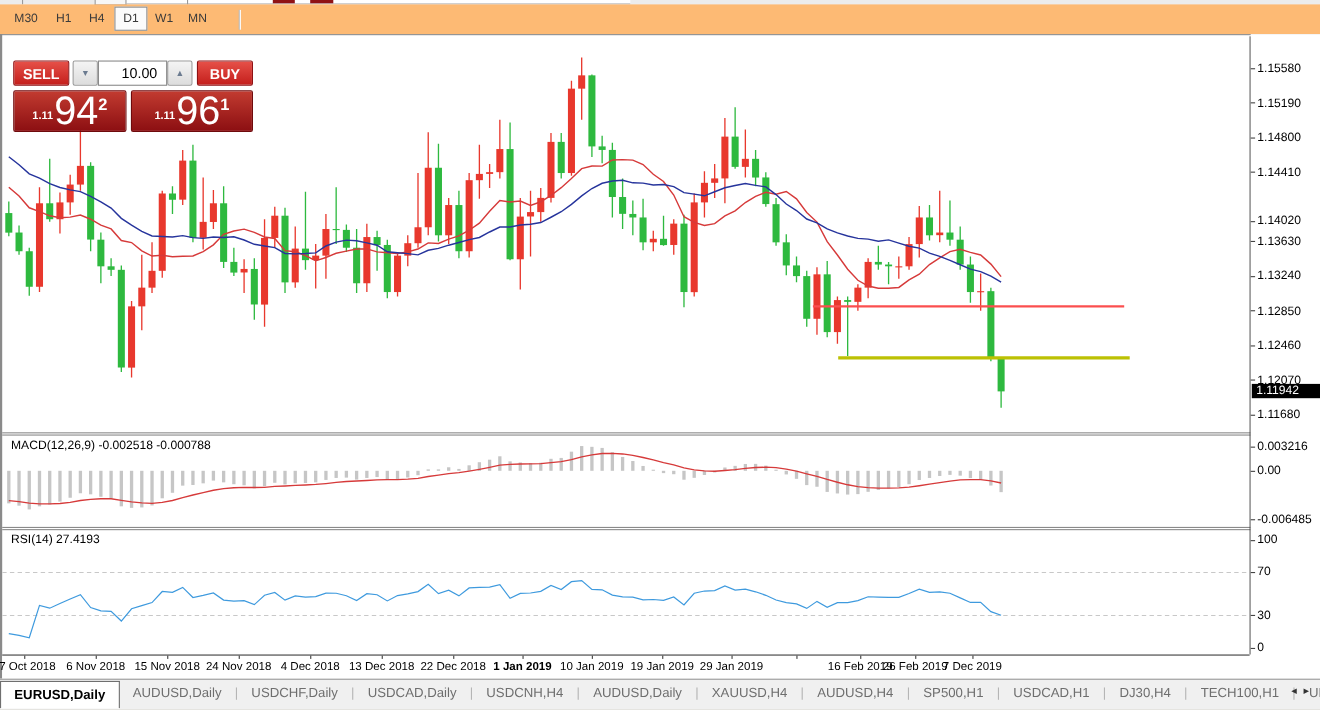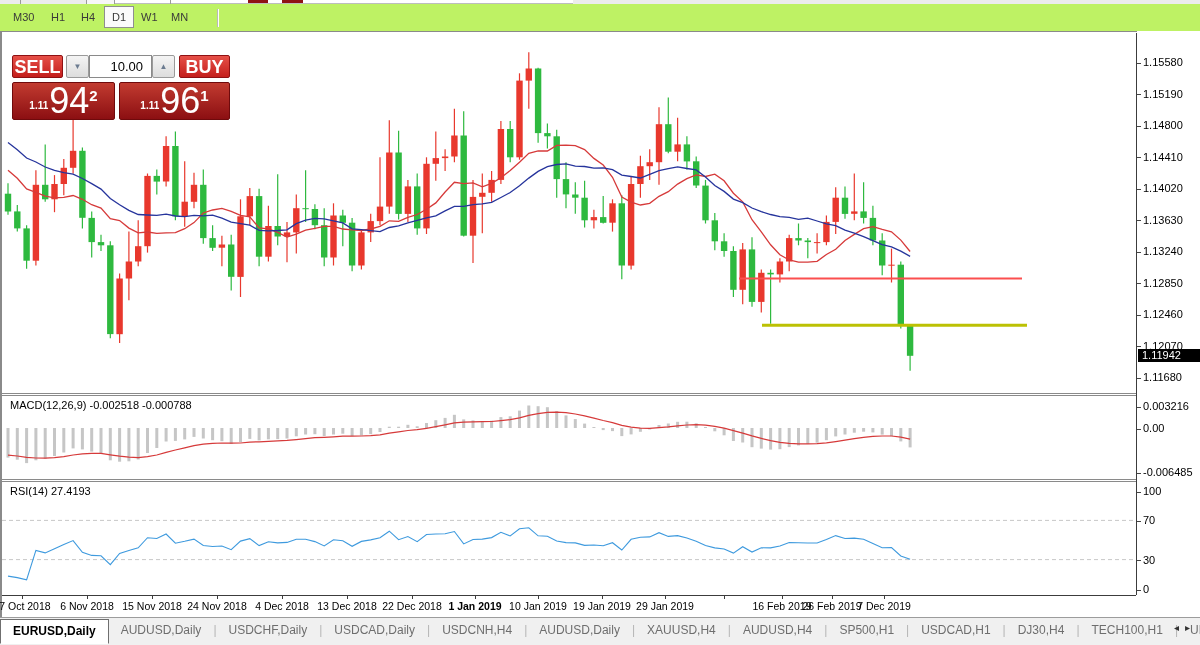--- a/index.html
+++ b/index.html
@@ -5,41 +5,41 @@
   html,body{margin:0;padding:0;background:#d4d0c8;}
   .app{position:relative;width:1200px;height:645px;background:#f0f0f0;overflow:hidden;
        font-family:"Liberation Sans",sans-serif;-webkit-font-smoothing:none;}
   
   .sliver{position:absolute;left:0;top:0;width:1200px;height:4px;background:#ececec;}
   .sliver .wbox{position:absolute;left:100px;top:0;width:473px;height:3px;background:#fff;border-bottom:1px solid #bdbdbd;}
   .sliver .hatch{position:absolute;left:86px;top:0;width:27px;height:4px;background:#f7f7f7;border:1px solid #9a9a9a;border-top:none;}
   .sliver .vfrag{position:absolute;top:0;width:1px;height:4px;background:#9a9a9a;}
   .sliver .redfrag{position:absolute;top:0;height:3px;background:#8f1215;}
   
-  .tfbar{position:absolute;left:0;top:4px;width:1200px;height:27px;background:#bef264;border-bottom:1px solid #cfcfcf;}
+  .tfbar{position:absolute;left:0;top:4px;width:1200px;height:27px;background:#fdba74;border-bottom:1px solid #cfcfcf;}
   .tfbtn{position:absolute;top:3px;height:20px;line-height:20px;padding:0 7px;font-size:11px;color:#3a3a3a;text-align:center;}
   .tfbtn.active{background:#fbfbfb;border:1px solid #8f8f8f;top:2px;height:20px;}
   .tfsep{position:absolute;top:5px;width:1px;height:18px;background:#b9b9b9;border-right:1px solid #fff;}
   
   .chartwin{position:absolute;left:0;top:31px;width:1200px;height:586px;background:#fff;
             border-left:2px solid #8a8a8a;border-top:1px solid #8a8a8a;box-sizing:border-box;}
   .panel-svg{position:absolute;left:2px;}
   .hsep{position:absolute;left:2px;width:1196px;height:1px;background:#8a8a8a;}
   .axis-vline{position:absolute;left:1136px;top:33px;width:1px;height:562px;background:#3c3c3c;}
   .axis-col{position:absolute;left:1137px;top:31px;width:63px;height:586px;background:#fff;}
   .axlabel{position:absolute;left:0;height:12px;line-height:12px;font-size:11px;color:#000;white-space:nowrap;}
   .axlabel .tick{display:inline-block;width:4px;height:1px;background:#444;vertical-align:middle;margin-right:2px;}
   .curprice{position:absolute;left:1px;width:60px;height:13px;line-height:13px;background:#000;color:#fff;
             font-size:11px;padding-left:4px;}
   
   .chead{position:absolute;left:10px;top:37px;font-size:11px;color:#000;}
   .chead .tri{font-size:8px;margin-right:5px;}
   .trade{position:absolute;left:12px;top:55px;}
   .btn-sm{position:absolute;width:51px;height:23px;line-height:23px;text-align:center;color:#fff;
-          font-size:18px;font-weight:700;background:linear-gradient(#e65048,#c41f1c);
+          font-size:13px;font-weight:700;background:linear-gradient(#e65048,#c41f1c);
           border:1px solid #8f1113;border-radius:2px;box-sizing:border-box;}
   .spinbtn{position:absolute;width:23px;height:23px;background:linear-gradient(#f4f4f4,#dddddd);
            border:1px solid #9a9a9a;box-sizing:border-box;text-align:center;line-height:21px;
            font-size:8px;color:#6b7b90;border-radius:2px;}
   .volfield{position:absolute;left:77px;top:0;width:63px;height:23px;line-height:21px;background:#fff;
             border:1px solid #8a8a8a;box-sizing:border-box;font-size:13px;color:#000;
             text-align:right;padding-right:8px;}
   .bigbtn{position:absolute;top:27px;height:38px;background:linear-gradient(#c23b30,#8c0f12);
           border:1px solid #6f0a0c;border-radius:2px;color:#fff;box-sizing:border-box;
           display:flex;align-items:flex-end;justify-content:center;padding-bottom:3px;}
@@ -402,21 +402,21 @@
       <line x1="0" x2="1134" y1="77.6" y2="77.6" stroke="#c8c8c8" stroke-width="1" stroke-dasharray="4 3"></line>
       <polyline fill="none" stroke="#3e9ade" stroke-width="1.1" points="6.0,94.1 15.3,95.6 24.6,97.8 33.9,68.4 43.2,70.9 52.5,66.7 61.8,62.6 71.1,58.6 80.4,70.3 89.7,73.4 99.0,73.8 108.3,82.6 117.6,71.4 126.9,68.5 136.2,65.8 145.5,55.7 154.8,56.5 164.1,52.0 173.4,61.2 182.7,59.3 192.0,57.1 201.3,63.5 210.6,64.5 219.9,64.0 229.2,67.7 238.5,59.1 247.8,56.6 257.1,63.6 266.4,59.7 275.7,60.9 285.0,60.4 294.3,57.2 303.6,57.3 312.9,59.6 322.2,63.9 331.5,57.7 340.8,58.7 350.1,64.3 359.4,59.4 368.7,57.9 378.0,55.8 387.3,49.2 396.6,57.7 405.9,54.5 415.2,59.7 424.5,52.5 433.8,52.0 443.1,51.8 452.4,49.5 461.7,61.9 471.0,57.5 480.3,57.1 489.6,55.6 498.9,50.3 508.2,53.9 517.5,46.8 526.8,45.8 536.1,53.8 545.4,54.2 554.7,59.0 564.0,60.6 573.3,60.9 582.6,63.4 591.9,63.0 601.2,63.7 610.5,60.7 619.8,68.0 629.1,57.3 638.4,55.3 647.7,54.9 657.0,50.7 666.3,54.4 675.6,53.6 684.9,56.0 694.2,59.2 703.5,63.5 712.8,65.9 722.1,67.0 731.4,71.1 740.7,64.7 750.0,70.1 759.3,65.8 768.6,65.9 777.9,64.0 787.2,60.5 796.5,60.8 805.8,61.0 815.1,61.0 824.4,57.5 833.7,53.6 843.0,56.5 852.3,56.1 861.6,57.3 870.9,61.5 880.2,65.7 889.5,65.5 898.8,74.0 908.1,77.3 "></polyline>
     </svg>
 
   <div class="axis-vline"></div>
   <div class="axis-col" id="axiscol">
       <div class="axlabel" style="top: 25px;"><span class="tick"></span>1.15580</div>
       <div class="axlabel" style="top: 56.5px;"><span class="tick"></span>1.15190</div>
       <div class="axlabel" style="top: 88px;"><span class="tick"></span>1.14800</div>
       <div class="axlabel" style="top: 119.5px;"><span class="tick"></span>1.14410</div>
-      <div class="axlabel" style="top: 151px;"><span class="tick"></span>1.14020</div>
+      <div class="axlabel" style="top: 164px;"><span class="tick"></span>1.14020</div>
       <div class="axlabel" style="top: 182.5px;"><span class="tick"></span>1.13630</div>
       <div class="axlabel" style="top: 214px;"><span class="tick"></span>1.13240</div>
       <div class="axlabel" style="top: 245.5px;"><span class="tick"></span>1.12850</div>
       <div class="axlabel" style="top: 277px;"><span class="tick"></span>1.12460</div>
       <div class="axlabel" style="top: 308.5px;"><span class="tick"></span>1.12070</div>
       <div class="axlabel" style="top: 340px;"><span class="tick"></span>1.11680</div>
       <div class="curprice" style="top: 318.338px;">1.11942</div>
       <div class="axlabel" style="top: 369.003px;"><span class="tick"></span>0.003216</div>
       <div class="axlabel" style="top: 391px;"><span class="tick"></span>0.00</div>
       <div class="axlabel" style="top: 435.357px;"><span class="tick"></span>-0.006485</div>

